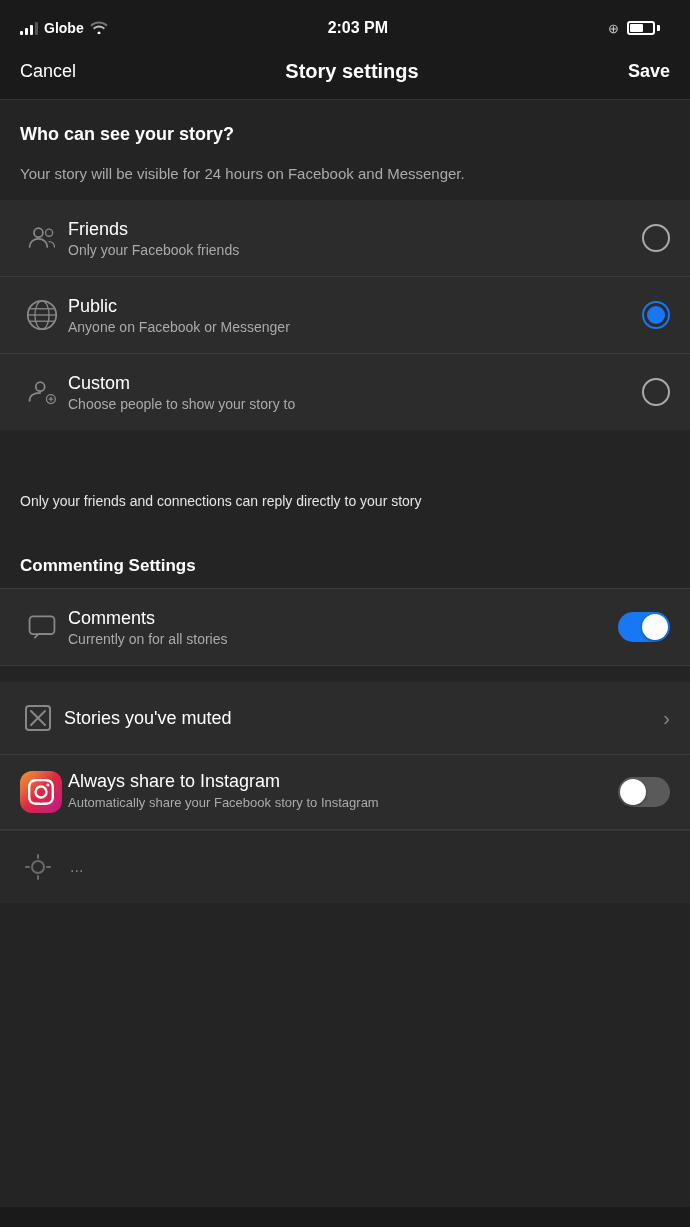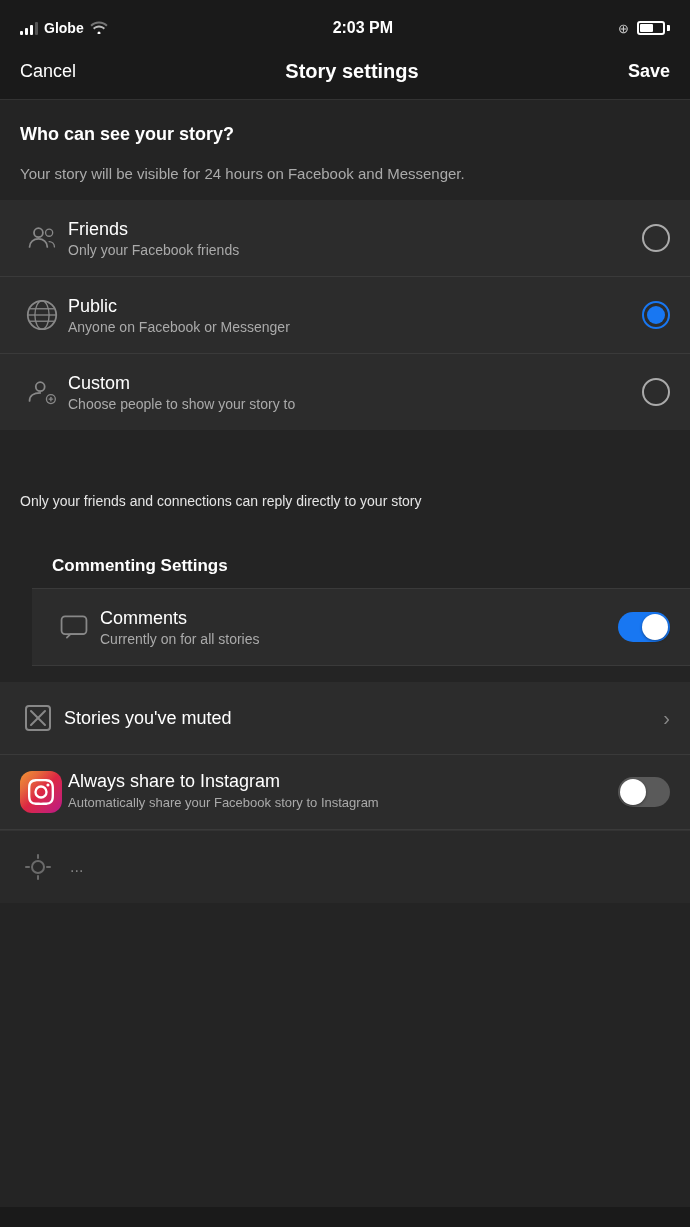--- a/index.html
+++ b/index.html
@@ -12,21 +12,21 @@
       width: 690px;
       min-height: 1227px;
       overflow-x: hidden;
     }
 
     
     .status-bar {
       display: flex;
       justify-content: space-between;
       align-items: center;
-      padding: 14px 20px 8px 20px;
+      padding: 14px 30px 8px 20px;
       background: #1a1a1a;
       height: 50px;
     }
     .status-left {
       display: flex;
       align-items: center;
       gap: 6px;
       font-size: 14px;
       font-weight: 600;
     }
@@ -208,21 +208,20 @@
     .info-note-text {
       font-size: 14px;
       color: #e5e5e5;
       line-height: 1.5;
       margin-top: 45px;
     }
 
     
     .commenting-section {
       margin-top: 8px;
-      padding-left: 32px;
     }
     .commenting-header {
       padding: 20px 20px 12px 20px;
       background: #242424;
     }
     .commenting-title {
       font-size: 17px;
       font-weight: 700;
       color: #ffffff;
     }

